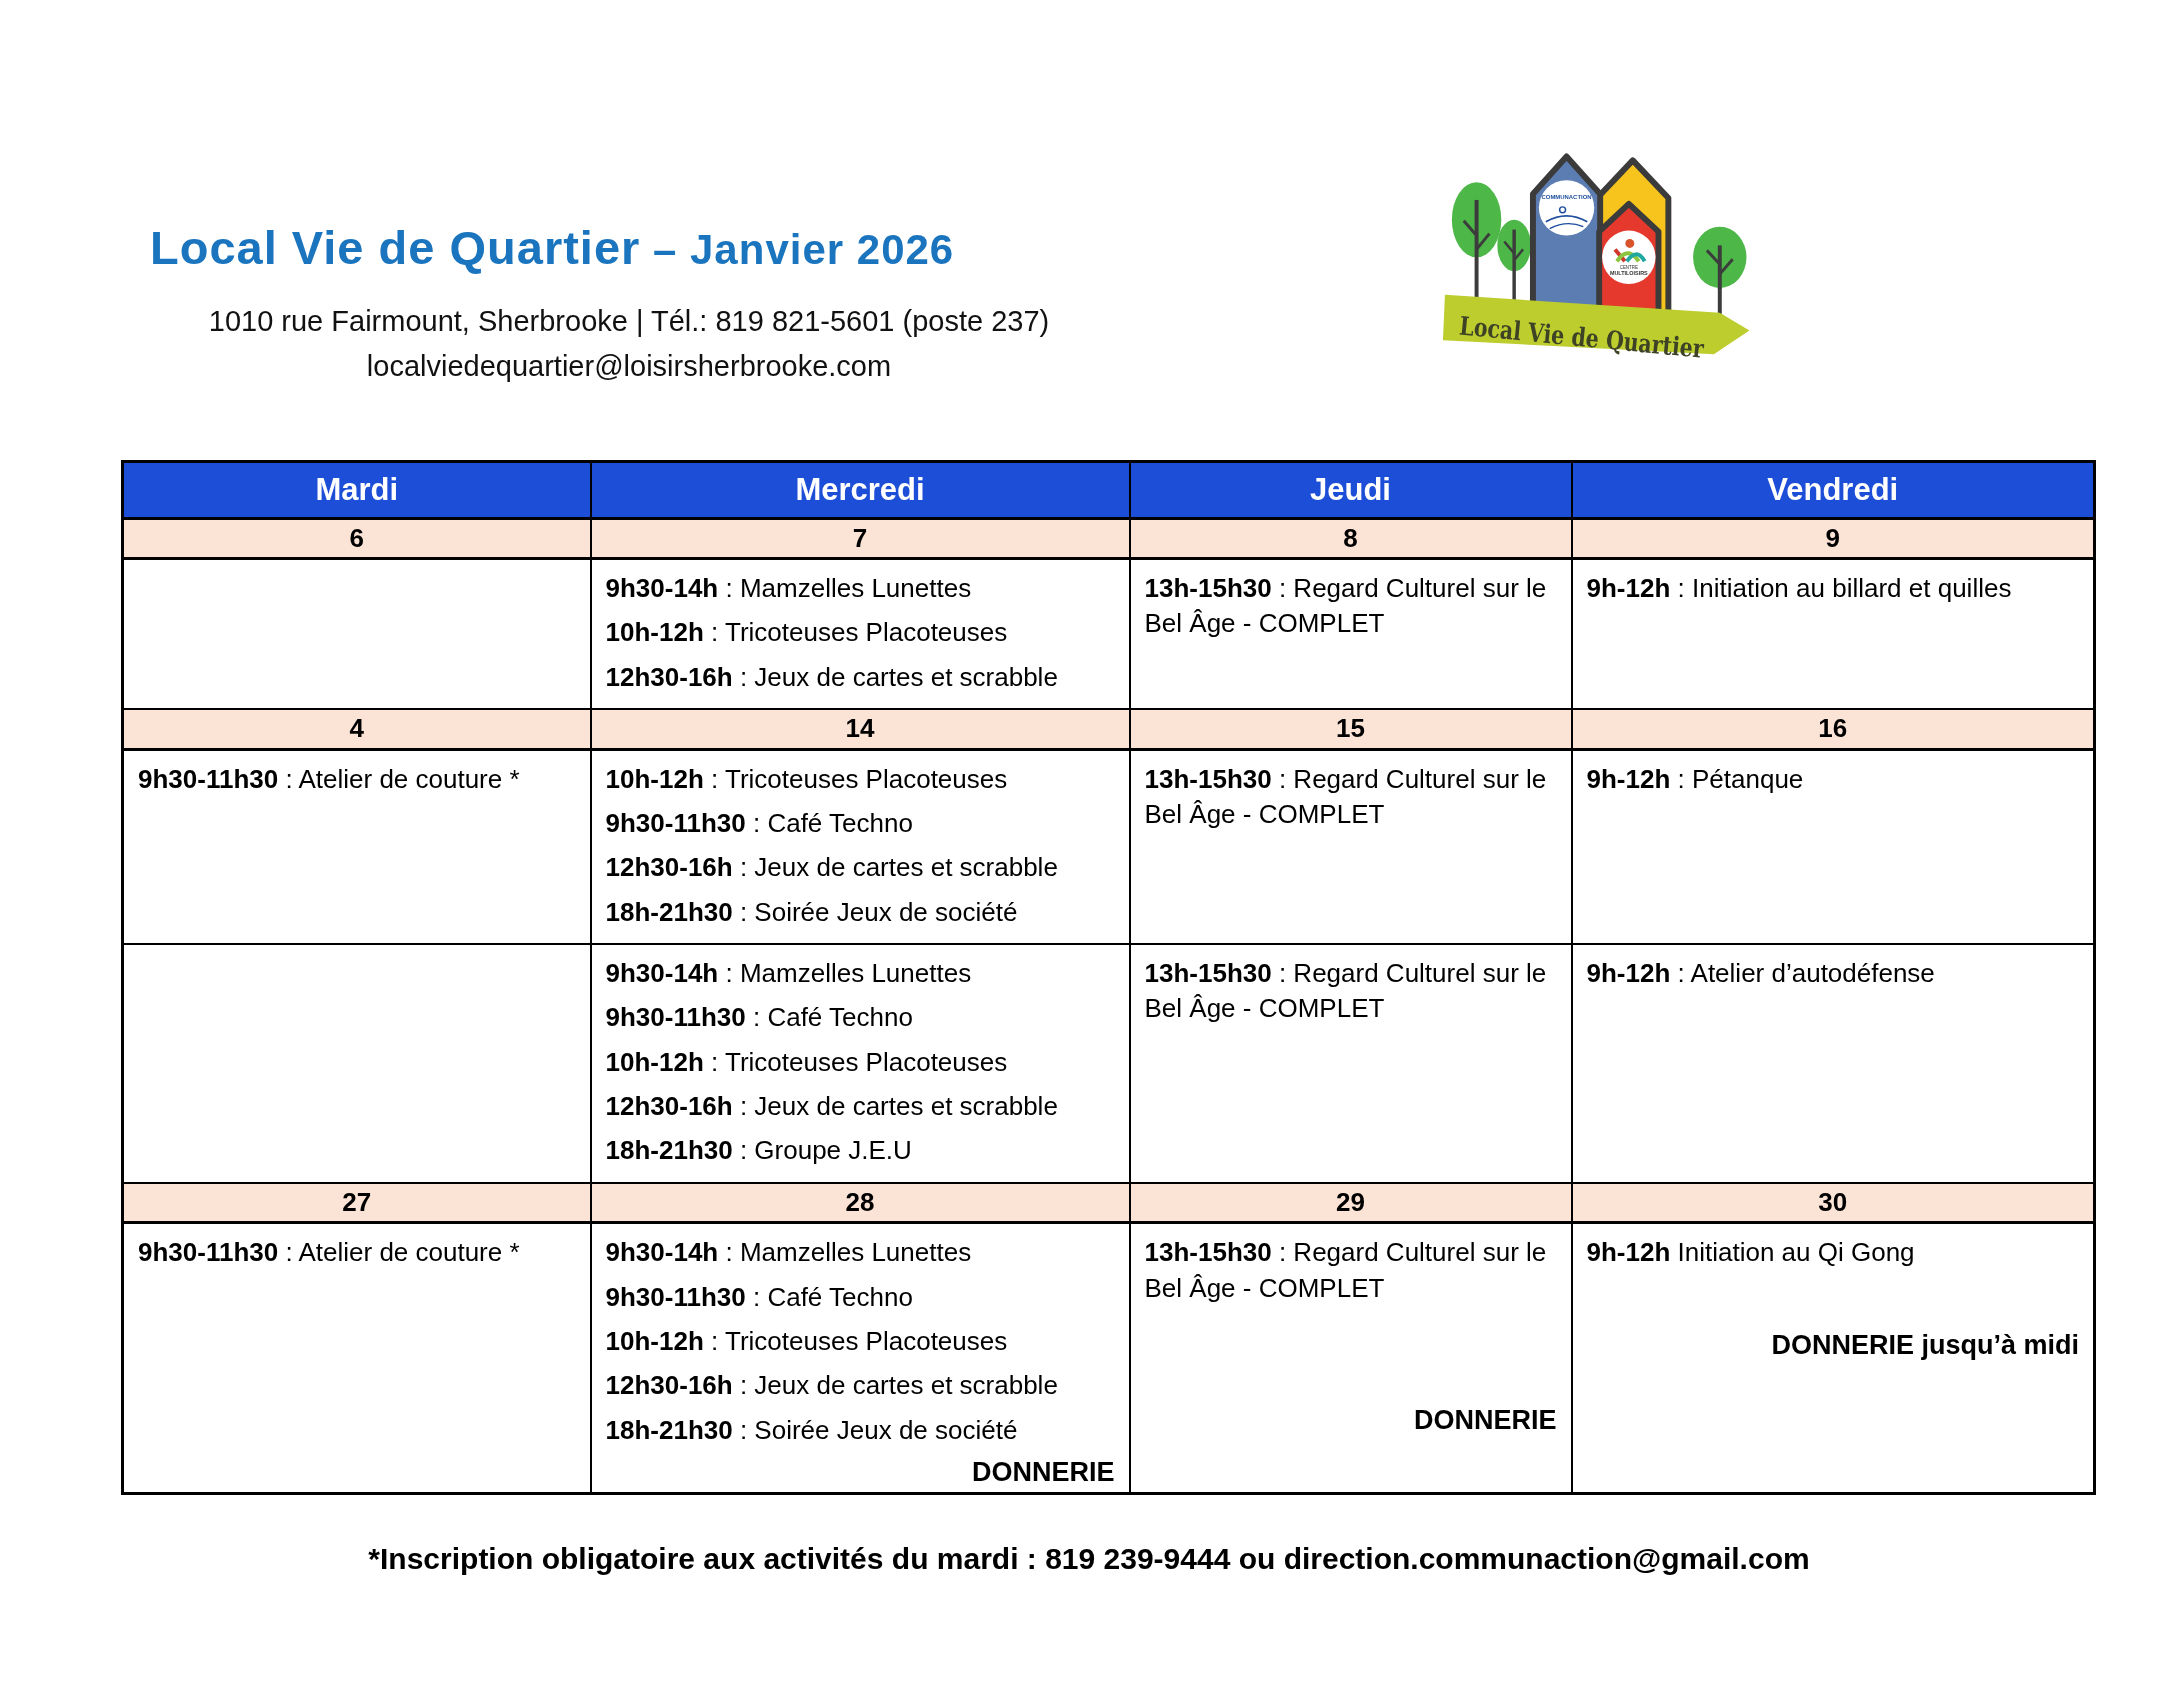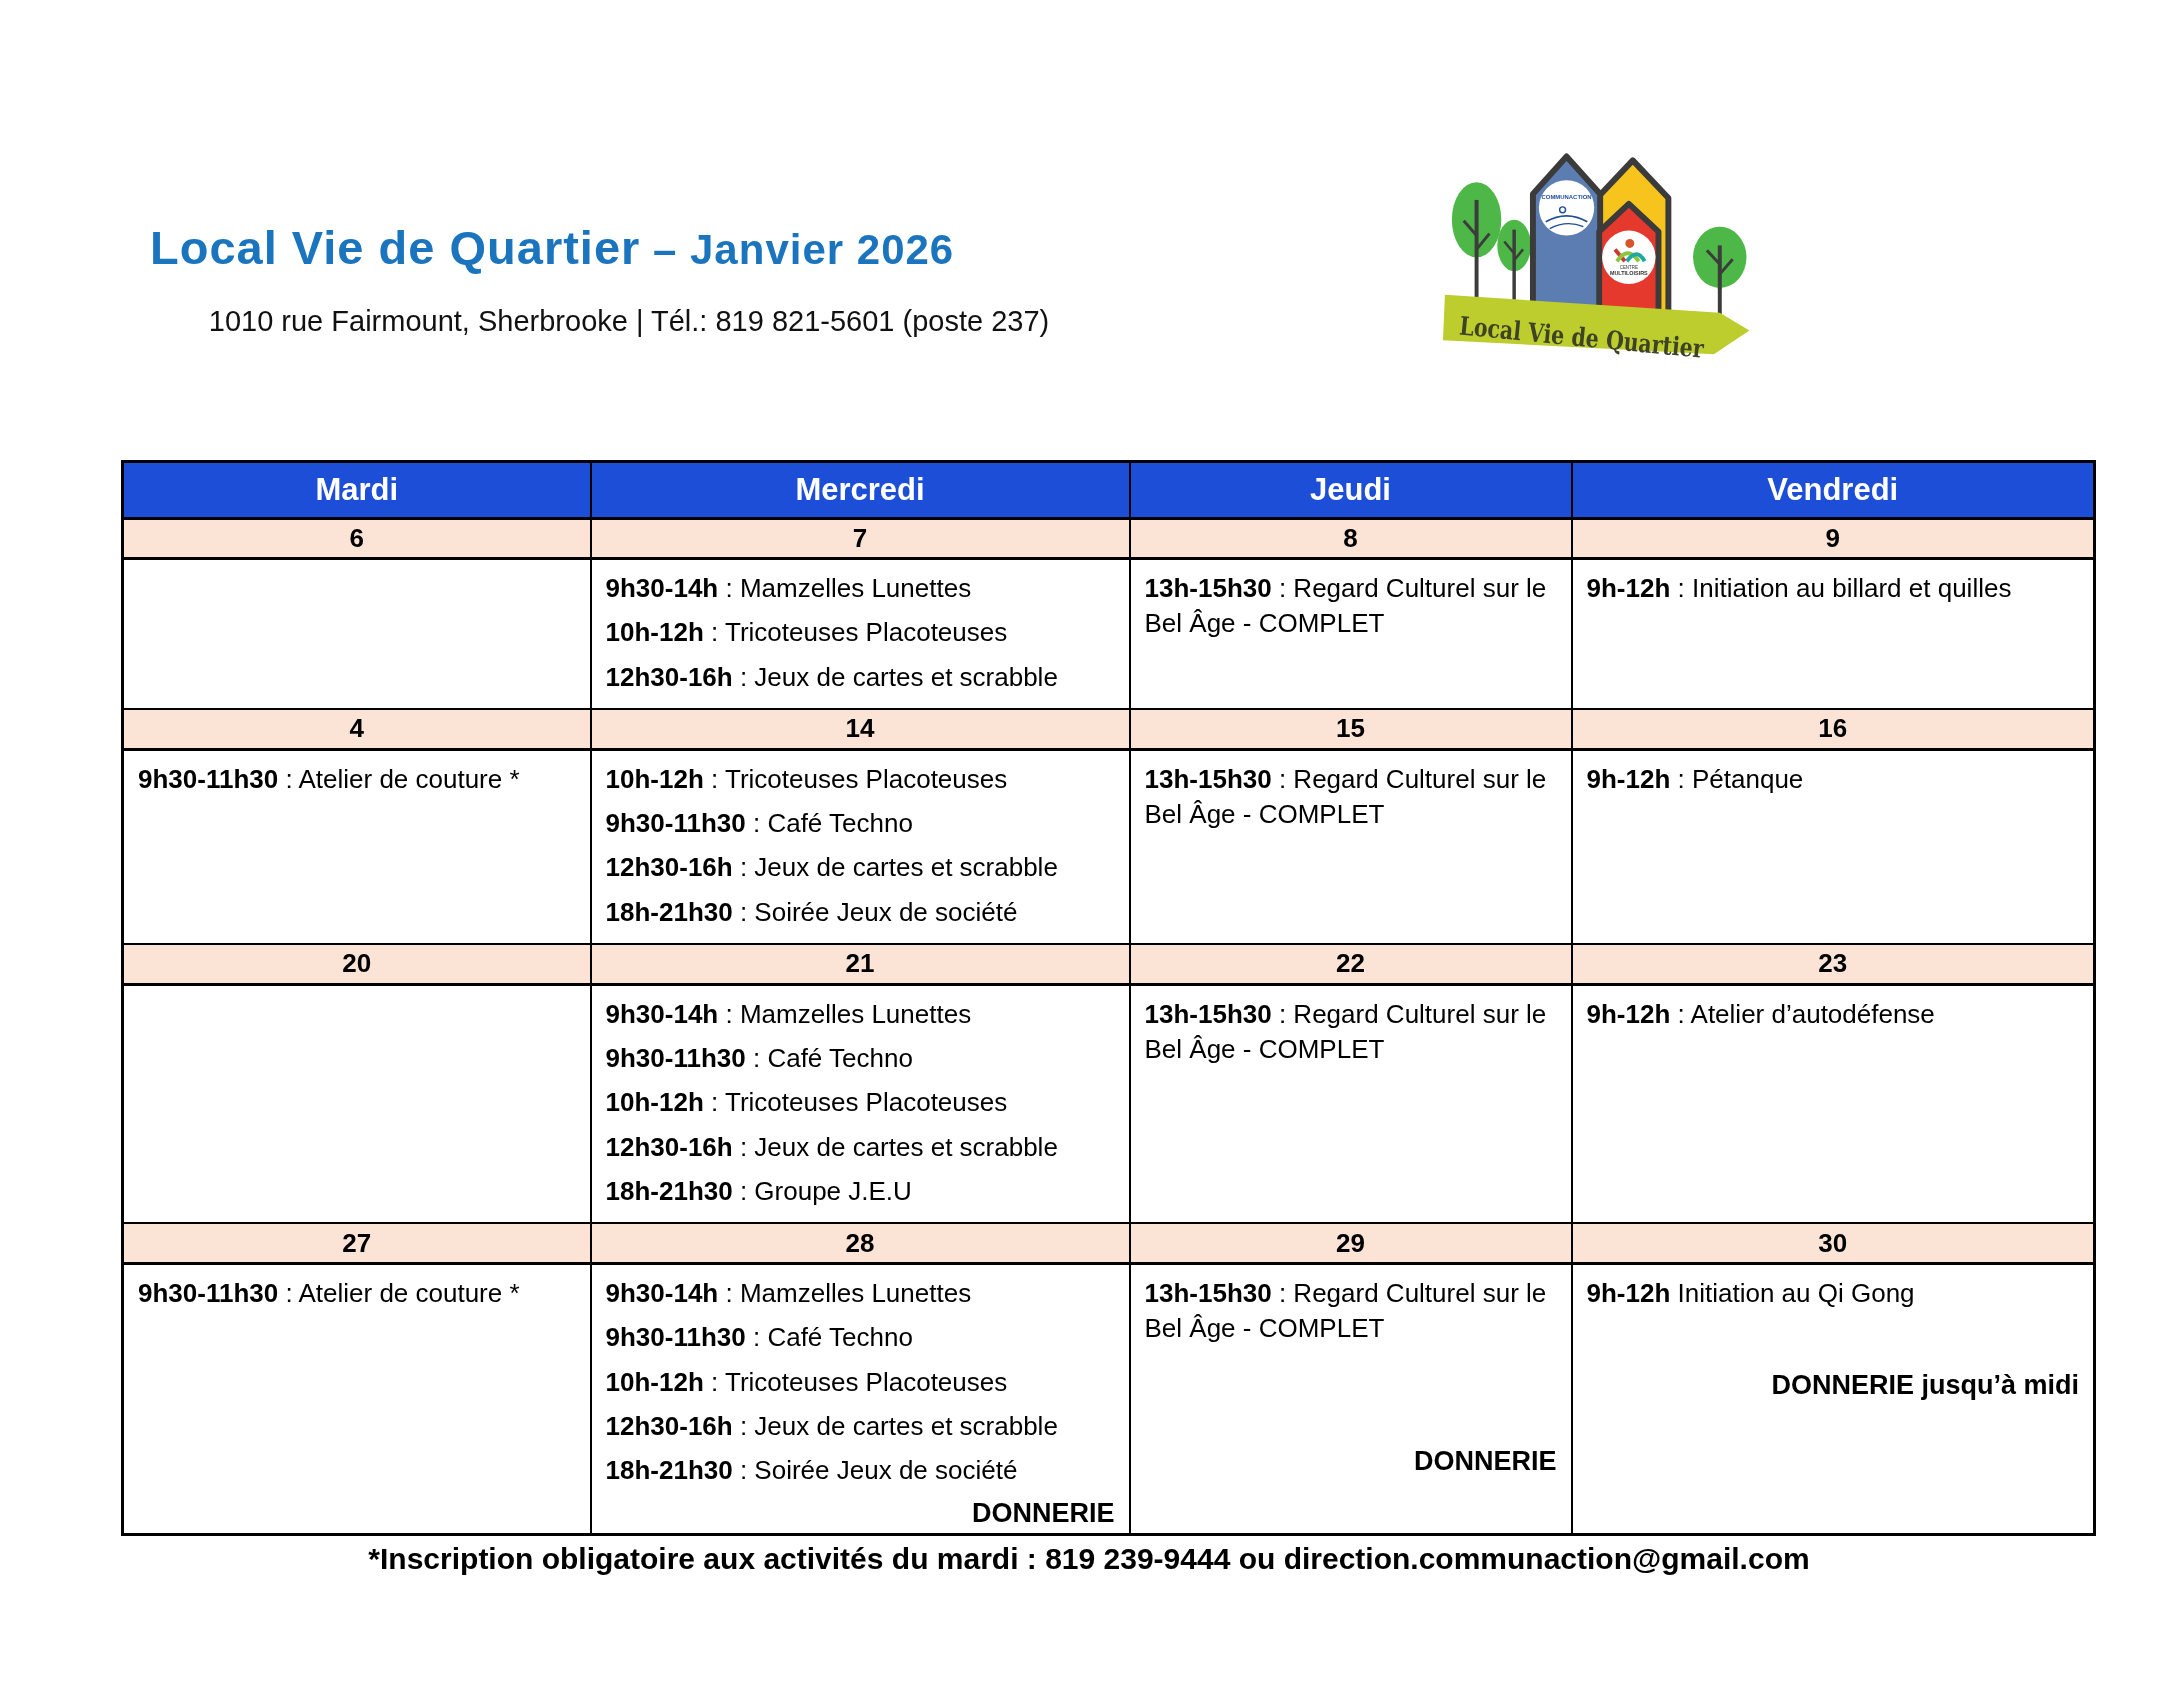--- a/index.html
+++ b/index.html
@@ -61,20 +61,21 @@
 </style>
 </head>
 <body>
 
 <div class="doc-title">
   <span class="t-main">Local Vie de Quartier</span><span class="t-sep"> – </span><span class="t-month">Janvier 2026</span>
 </div>
 
 <div class="contact-block">
   <div>1010 rue Fairmount, Sherbrooke  |  Tél.: 819 821-5601 (poste 237)</div>
+  <div>localviedequartier@loisirsherbrooke.com</div>
 </div>
 
 <div class="logo-wrap">
   <svg viewBox="0 0 370 265" width="366" height="262">
 
     <g>
       <ellipse cx="46" cy="112" rx="25" ry="38" fill="#4DB748"></ellipse>
       <line x1="46" y1="92" x2="46" y2="200" stroke="#3c3c3c" stroke-width="4"></line>
       <line x1="46" y1="128" x2="33" y2="113" stroke="#3c3c3c" stroke-width="3"></line>
       <line x1="46" y1="142" x2="59" y2="126" stroke="#3c3c3c" stroke-width="3"></line>
@@ -203,26 +204,20 @@
         </td>
       <td>
           <div class="cell">
             <div>
               <div class="entry"><b>9h-12h</b><span> : Pétanque</span></div>
             </div>
           </div>
         </td>
     </tr>
 
-    <tr class="date-row">
-      <td>20</td>
-      <td>21</td>
-      <td>22</td>
-      <td>23</td>
-    </tr>
     <tr class="content-row row-w3">
       <td>
           <div class="cell">
             <div></div>
           </div>
         </td>
       <td>
           <div class="cell">
             <div>
               <div class="entry"><b>9h30-14h</b><span> : Mamzelles Lunettes</span></div>

